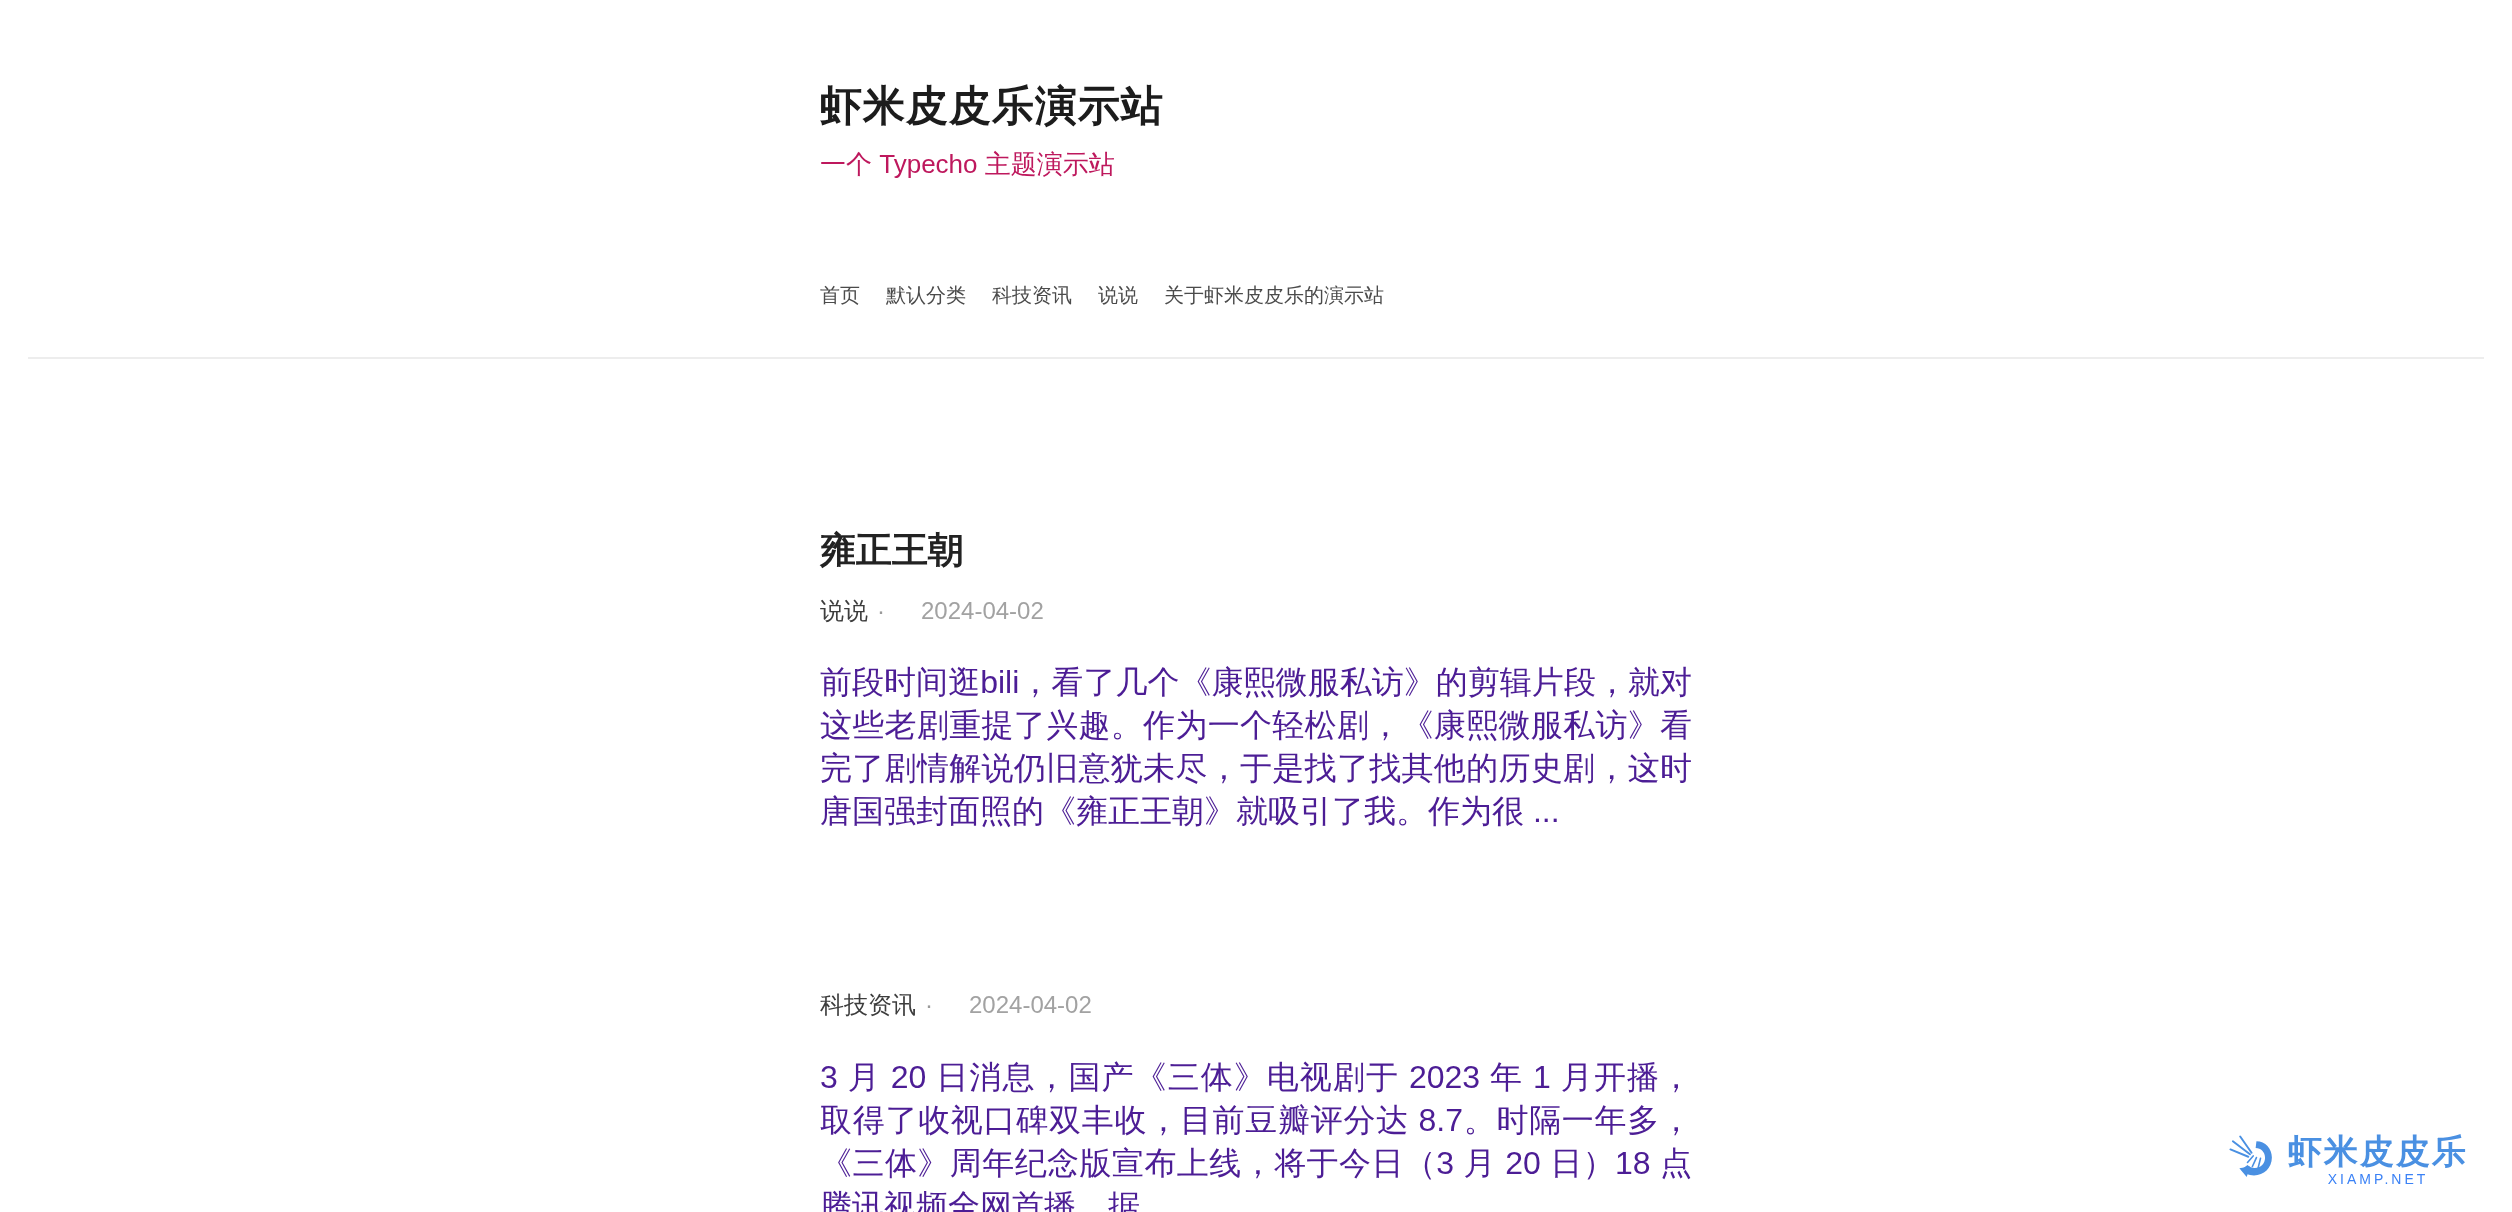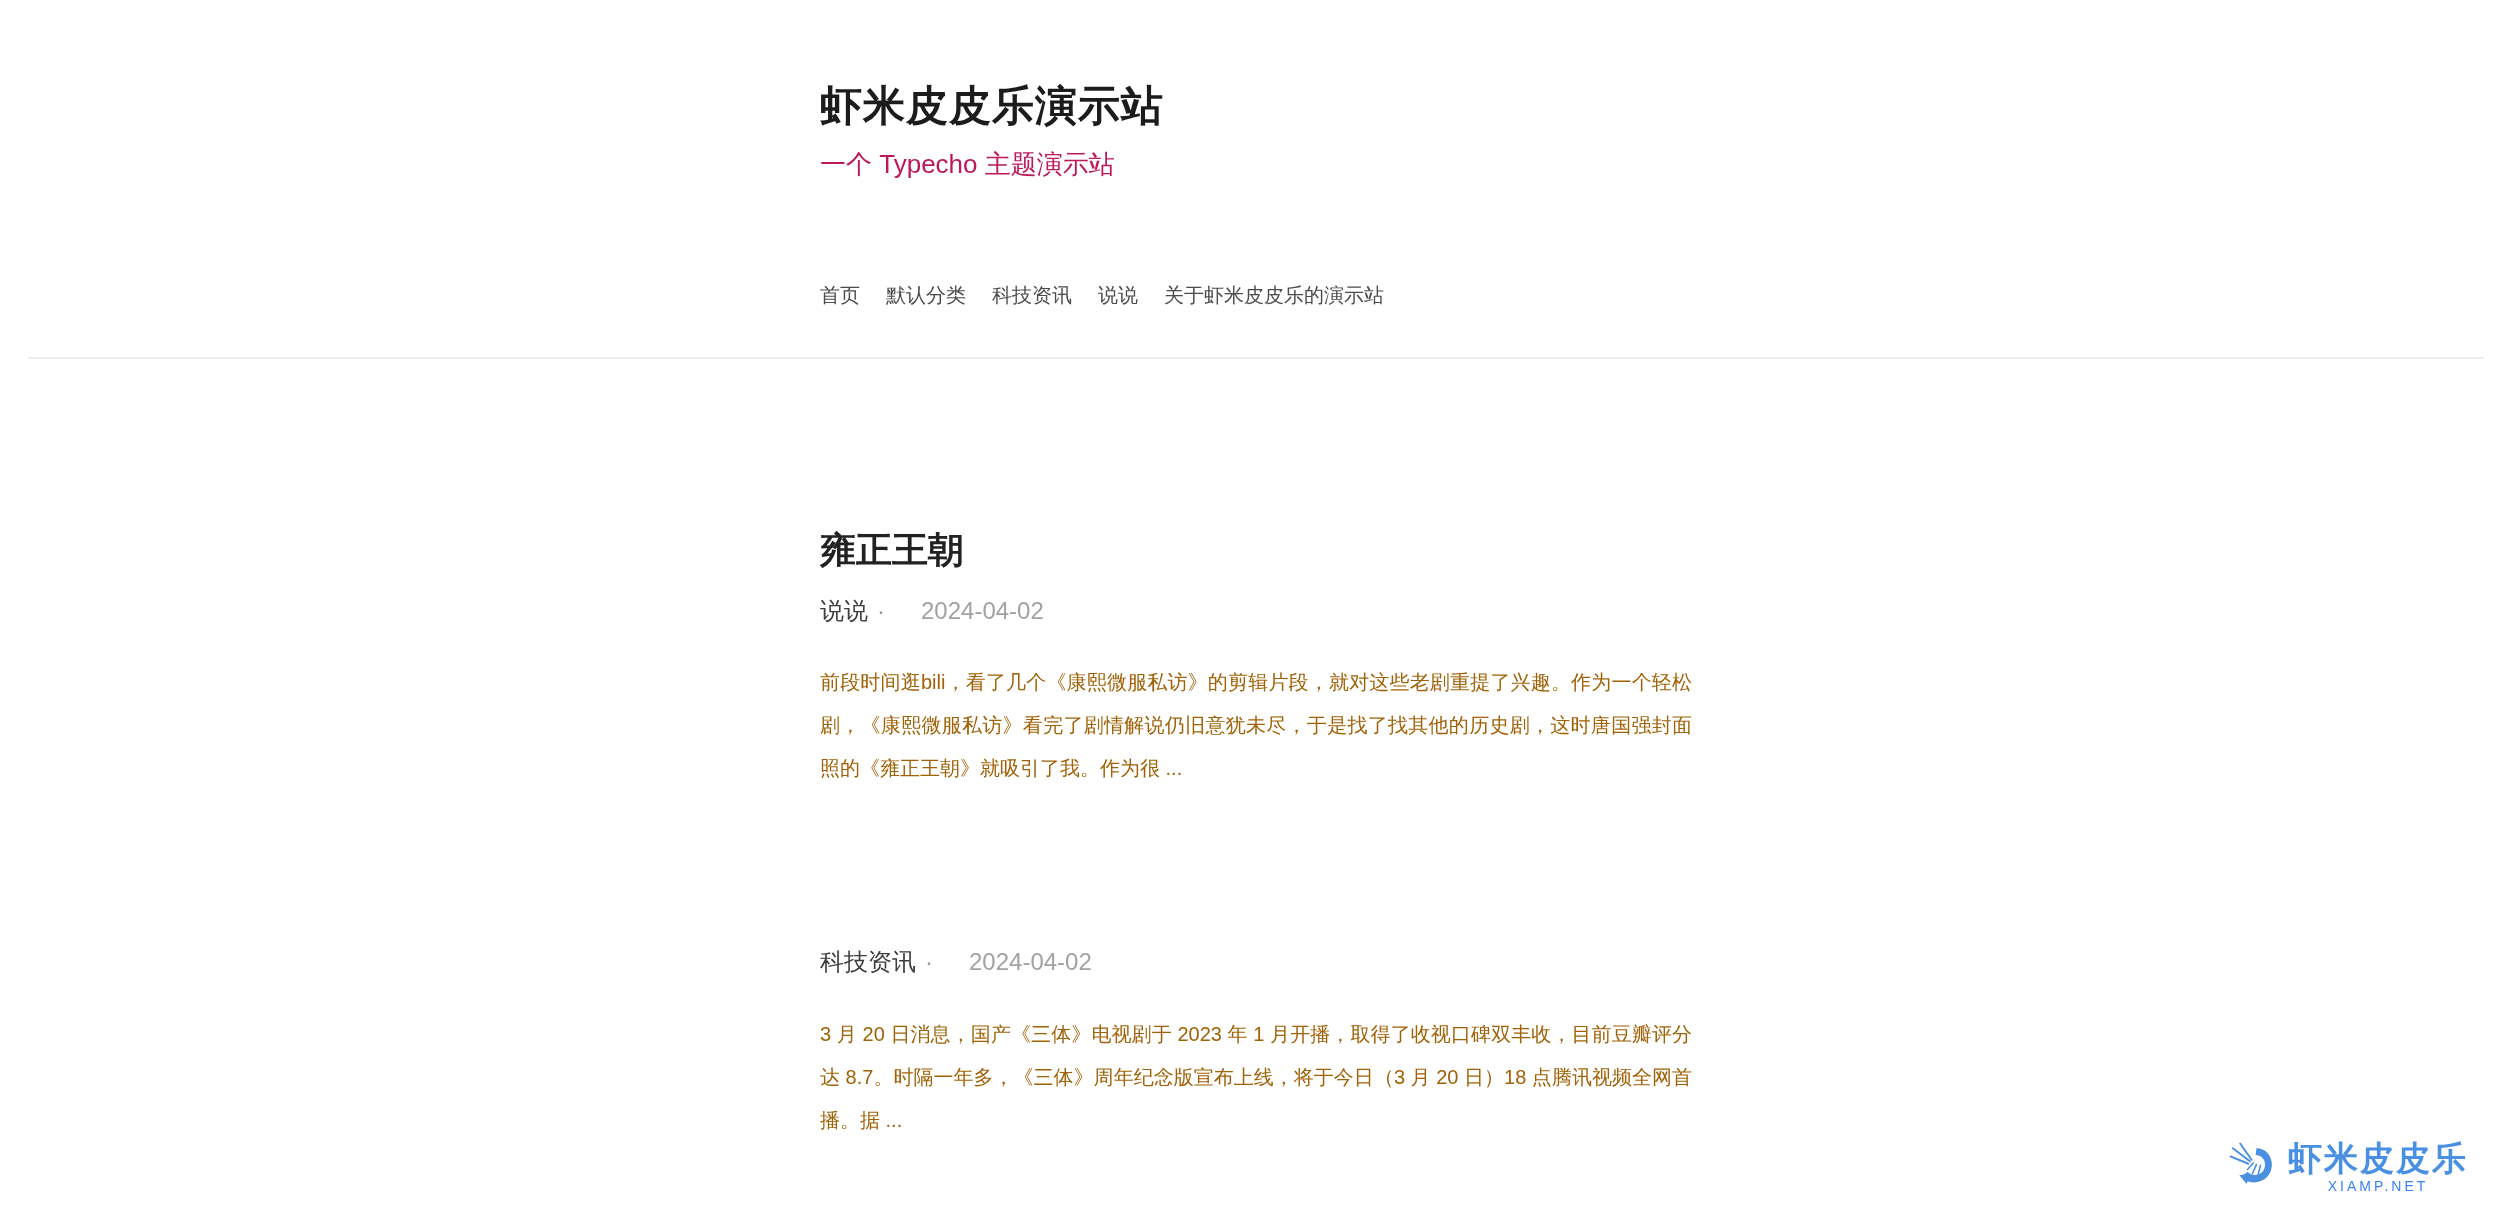--- a/index.html
+++ b/index.html
@@ -72,30 +72,30 @@
     text-decoration: none;
     cursor: pointer;
   }
   .post-meta .sep {
     color: #9a9a9a;
     margin: 0 9px;
   }
   .post-meta .date { color: #a2a2a2; margin-left: 27px; }
   .post-excerpt {
     margin-top: 36px;
-    font-size: 20px;
+    font-size: 32px;
     line-height: 43px;
-    color: #a16207;
+    color: #4c1d95;
     text-align: justify;
   }
   
   .watermark {
     position: fixed;
     right: 44px;
-    bottom: 17px;
+    bottom: 24px;
     display: flex;
     align-items: center;
     gap: 8px;
     text-decoration: none;
     cursor: pointer;
     justify-content: center;
   }
   .shrimp-svg { width: 52px; height: 56px; display: block; }
   .wm-text { text-align: center; }
   .wm-brand {

